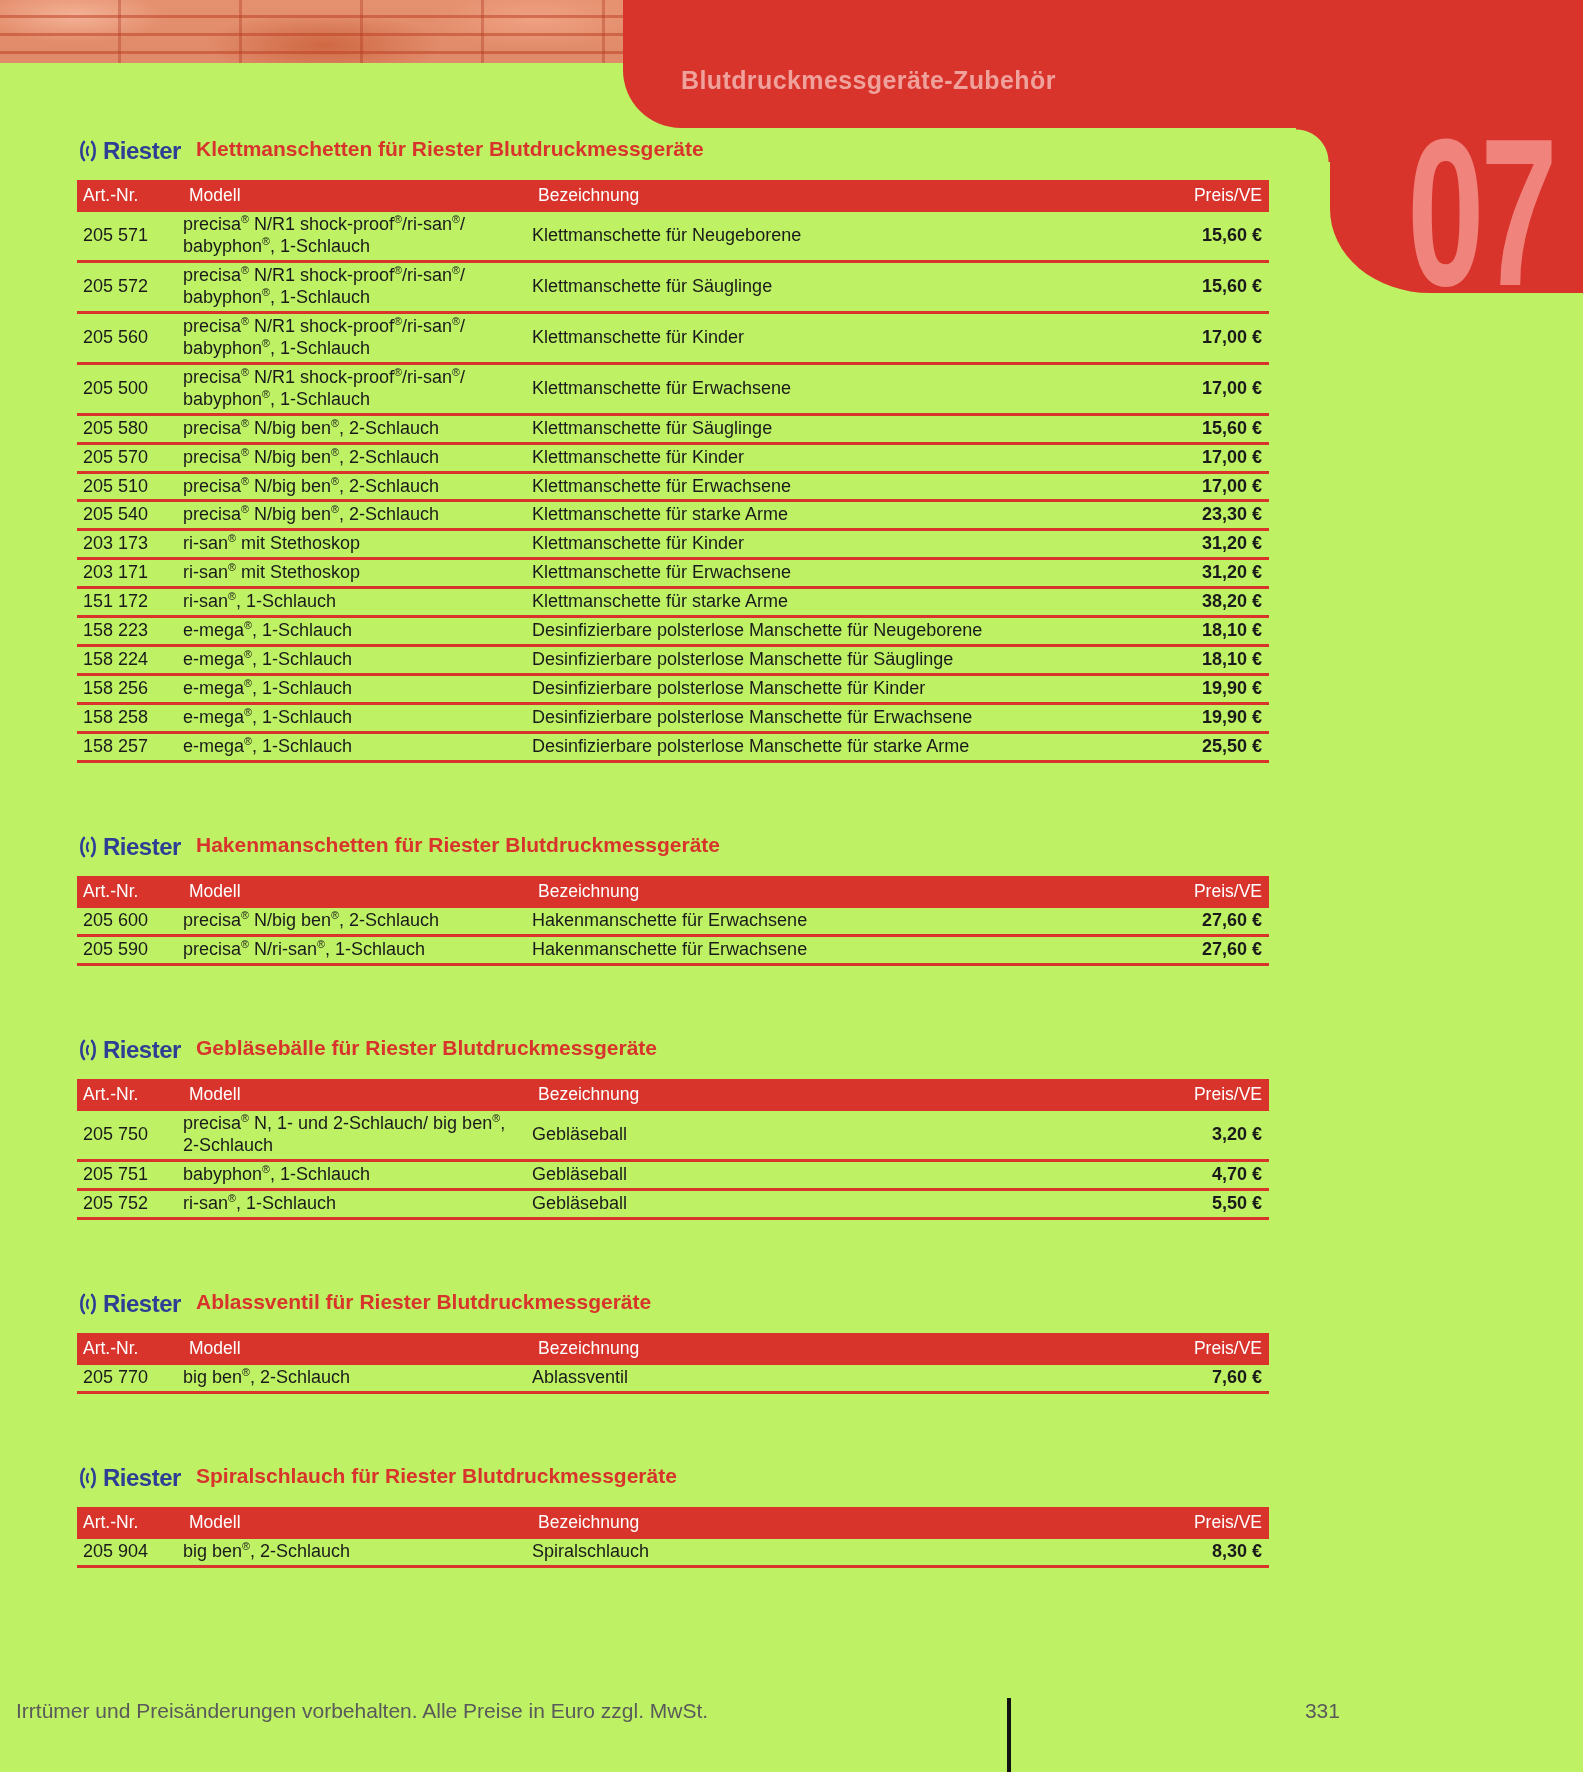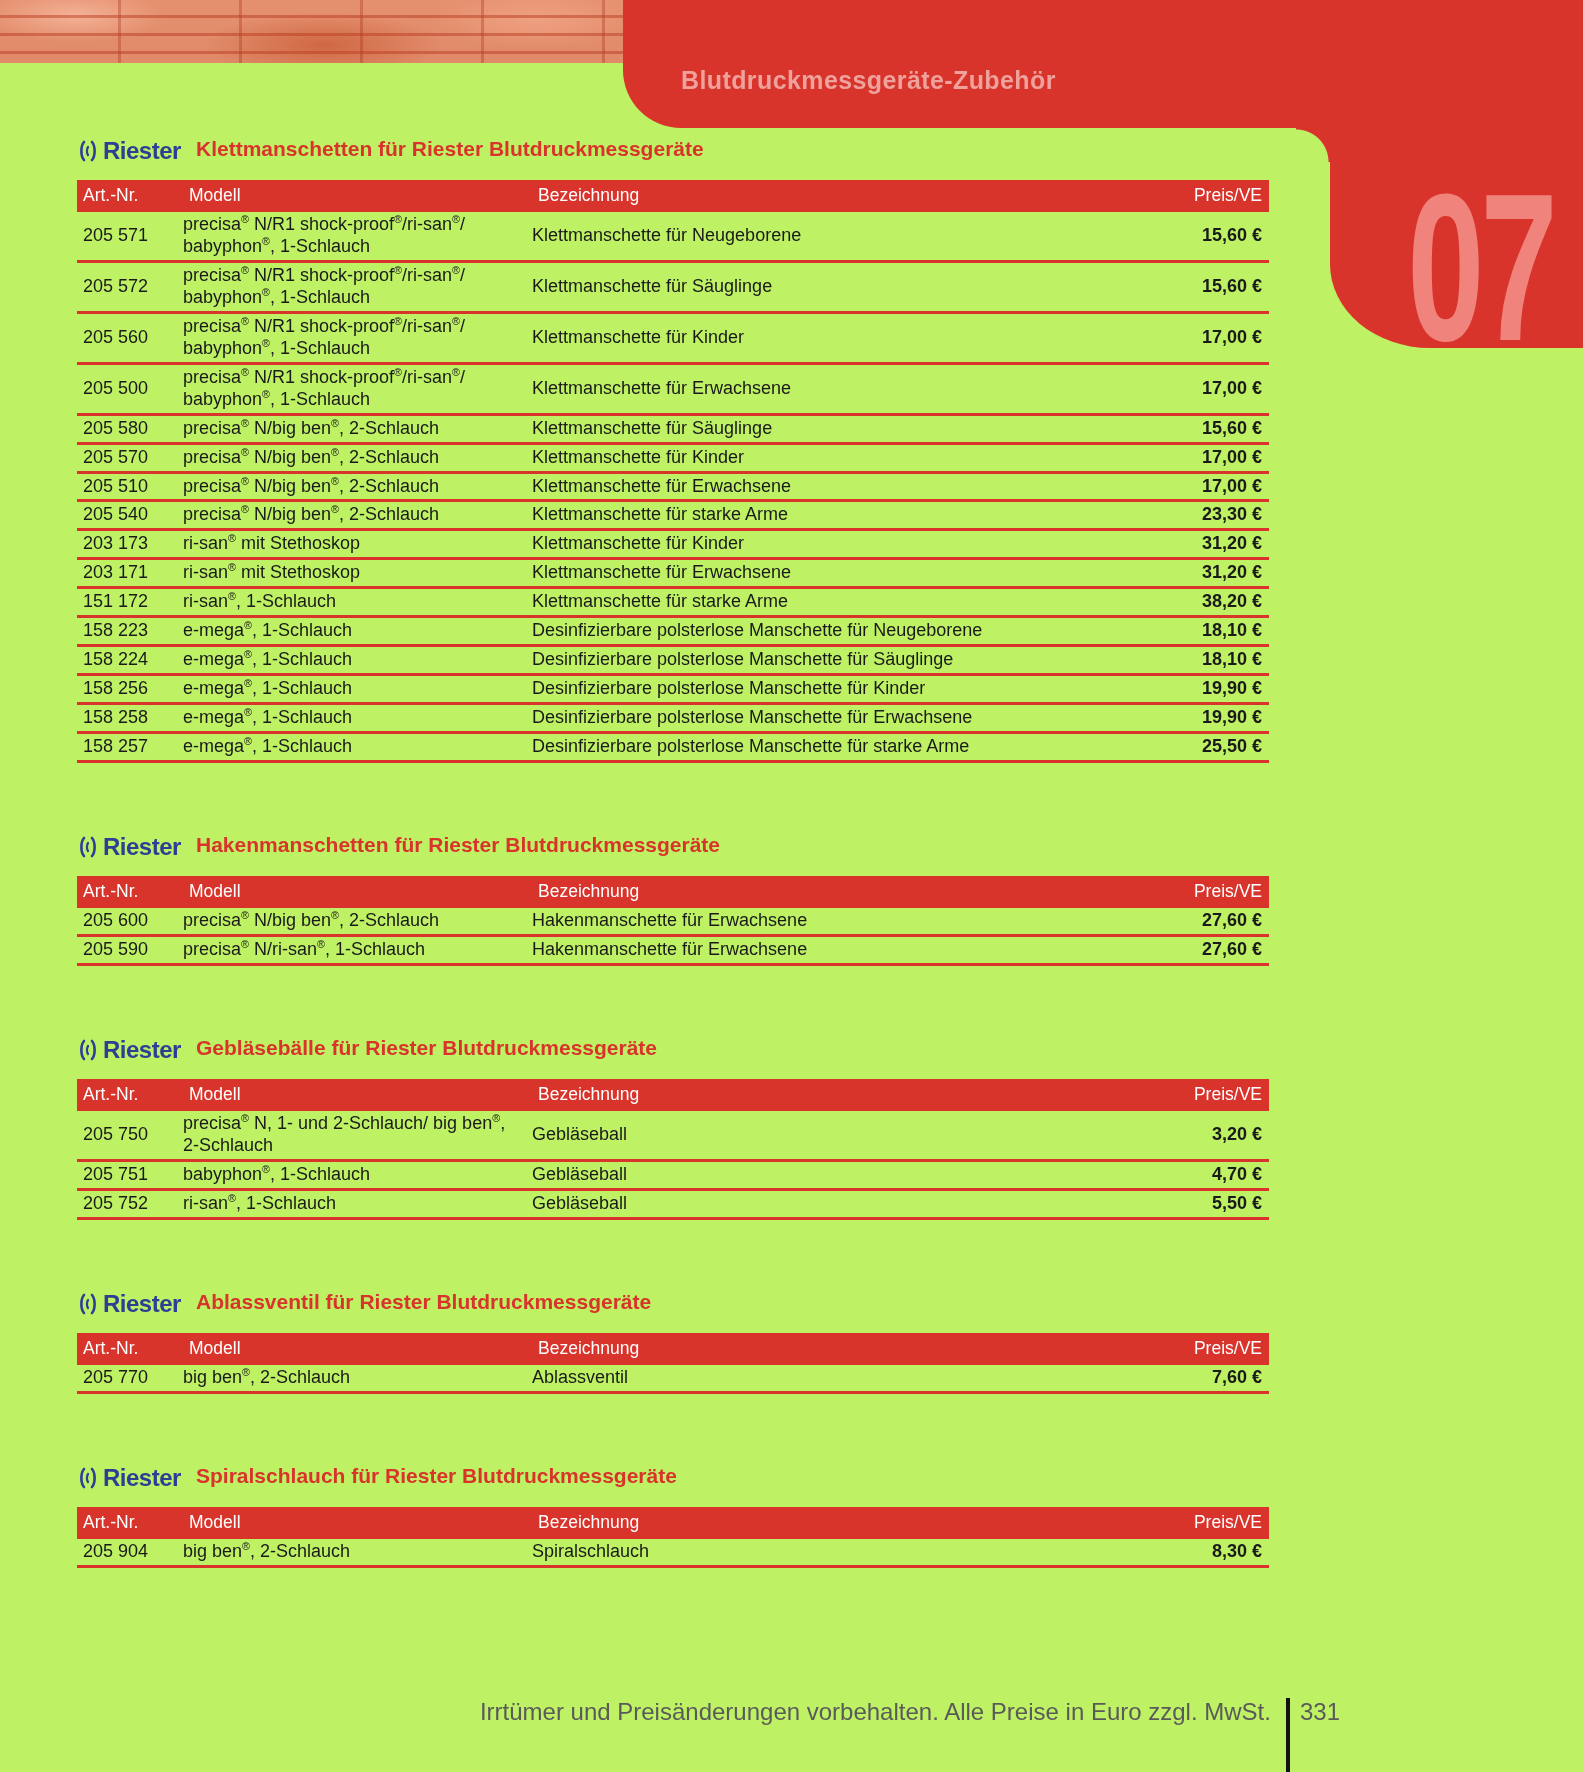--- a/index.html
+++ b/index.html
@@ -29,21 +29,21 @@
   }
   .band{
     position:absolute;left:623px;top:0;width:960px;height:128px;
     background:var(--red);border-bottom-left-radius:58px;
   }
   .band h1{
     margin:0;padding:66px 0 0 58px;font-size:25px;font-weight:bold;
     color:var(--pink);letter-spacing:.4px;
   }
   .chapter{
-    position:absolute;left:1330px;top:0;width:253px;height:348px;
+    position:absolute;left:1330px;top:0;width:253px;height:293px;
     background:var(--red);border-bottom-left-radius:100px 84px;
     display:flex;align-items:flex-end;justify-content:flex-end;
   }
   .chapter .num{
     font-size:210px;font-weight:bold;color:var(--salmon);
     line-height:.73;padding:0 44px 4px 0;letter-spacing:-6px;
     transform:scaleX(.66);transform-origin:100% 100%;
   }
   .fillet{
     position:absolute;left:1296px;top:128px;width:34px;height:34px;
@@ -67,22 +67,22 @@
   .price-table td{
     border-bottom:3px solid var(--red);font-size:18px;line-height:1.22;
     padding:2px 8px 2px 0;vertical-align:middle;
   }
   .price-table td.col-art{font-weight:normal;padding-left:6px;}
   .price-table td.col-preis{font-weight:bold;text-align:right;padding-right:7px;}
   .price-table sup{font-size:60%;line-height:0;}
   
   .footer{
     position:absolute;left:0;top:1698px;width:1583px;padding-right:243px;
-    display:flex;justify-content:flex-end;align-items:flex-start;
-    color:var(--gray);font-size:24px;
+    display:flex;justify-content:space-between;align-items:flex-start;
+    color:var(--gray);font-size:21px;padding-left:16px;
   }
   .footer .note{margin-right:15px;line-height:1.2;}
   .footer .bar{width:4px;height:74px;background:#111;flex:0 0 4px;}
   .footer .num{margin-left:10px;line-height:1.2;}
 </style>
 </head>
 <body>
 
 <div class="page">
 

